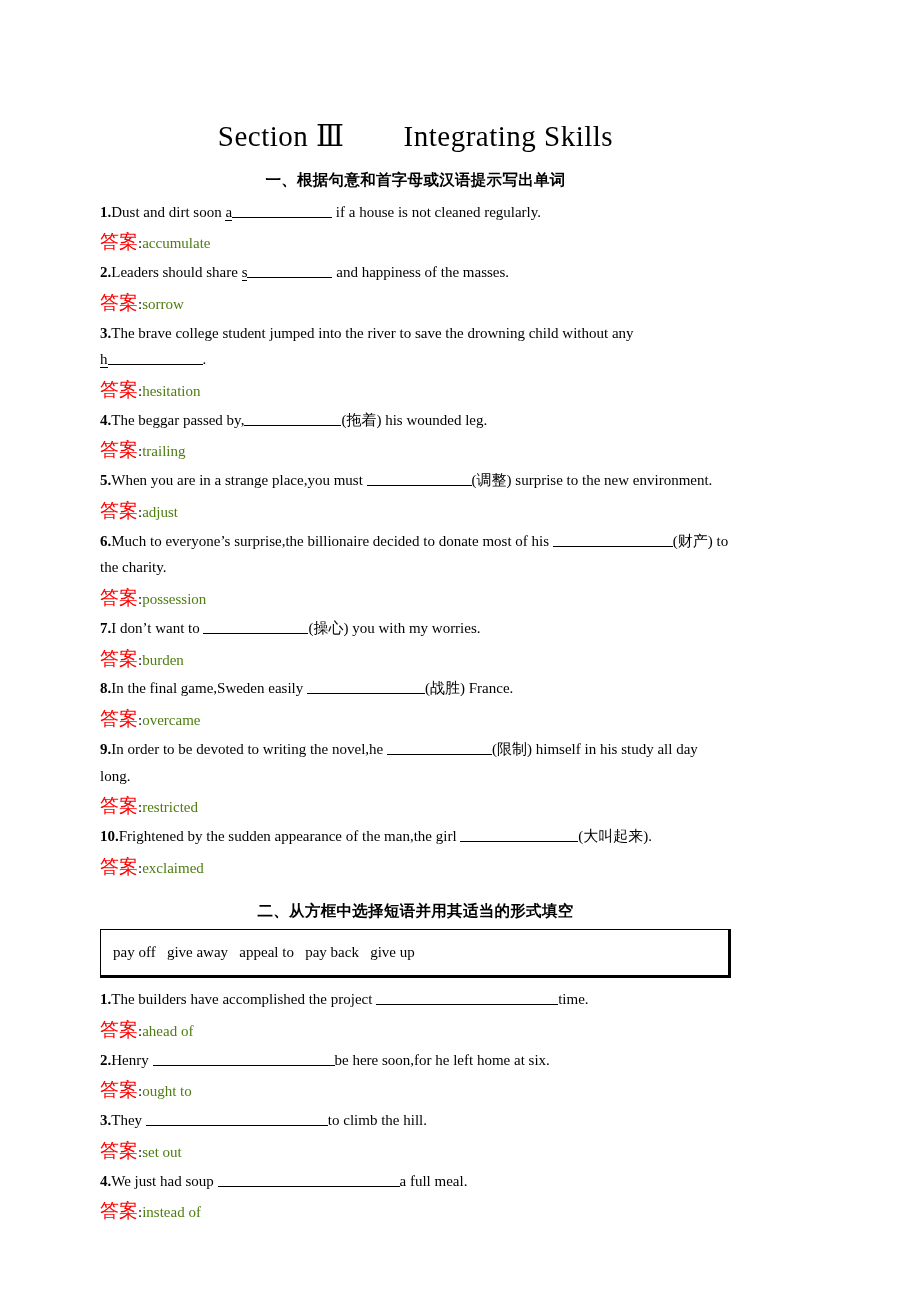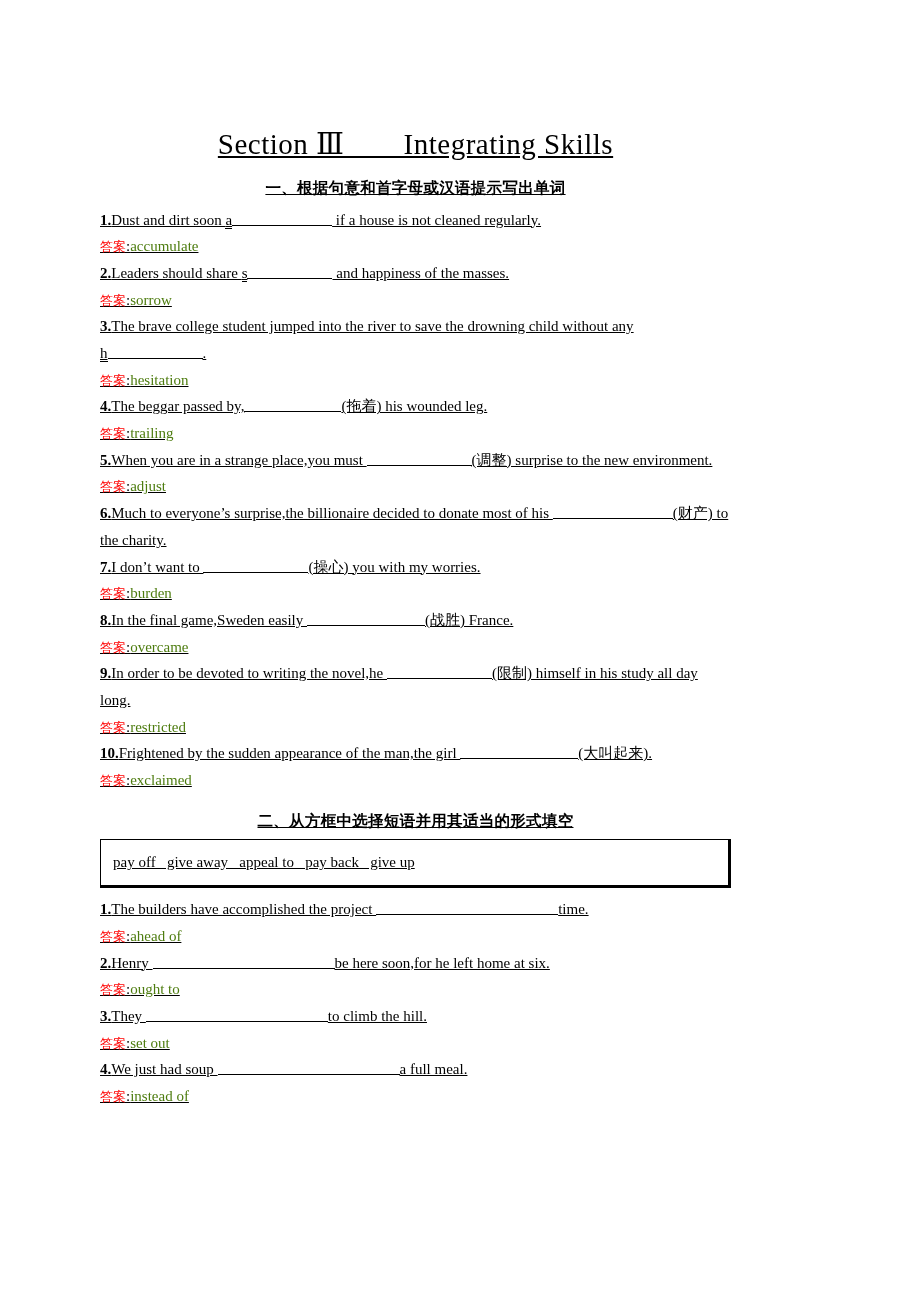--- a/index.html
+++ b/index.html
@@ -9,24 +9,23 @@
   }
   body {
     width: 920px;
     height: 1302px;
     font-family: "Liberation Serif", "DejaVu Serif", serif;
     color: #000000;
     position: relative;
     overflow: hidden;
   }
   .page {
-    padding: 16px 100px;
+    padding: 8px 100px;
     box-sizing: border-box;
     width: 831px;
-    text-decoration: underline;
   }
 
   
   .doc-title {
     text-align: center;
     font-family: "Liberation Serif", "DejaVu Serif", serif;
     font-size: 29px;
     font-weight: normal;
     letter-spacing: 0.5px;
     margin: 0;
@@ -58,21 +57,21 @@
   }
   .ans-line {
     font-size: 15px;
     line-height: 1.78;
     margin: 0;
   }
   .ans-label {
     color: #ff0000;
     font-family: "DejaVu Sans", "Liberation Sans", sans-serif;
     font-weight: normal;
-    font-size: 13px;
+    font-size: 19px;
   }
   .ans-text {
     color: #4d7c0f;
   }
 
   
   .blank {
     display: inline-block;
     border-bottom: 1px solid #000000;
     vertical-align: baseline;
@@ -145,20 +144,23 @@
       <span class="q-num">5.</span><span>When you are in a strange place,you must </span><span class="blank" style="width:105px"></span><span>(调整) surprise to the new environment.</span>
     </p>
     <p class="ans-line">
       <span class="ans-label">答案</span><span>:</span><span class="ans-text">adjust</span>
     </p>
 
     <p class="q-line">
       <span class="q-num">6.</span><span>Much to everyone’s surprise,the billionaire decided to donate most of his </span><span class="blank" style="width:120px"></span><span>(财产) to</span>
     </p>
     <p class="q-line">the charity.</p>
+    <p class="ans-line">
+      <span class="ans-label">答案</span><span>:</span><span class="ans-text">possession</span>
+    </p>
 
     <p class="q-line">
       <span class="q-num">7.</span><span>I don’t want to </span><span class="blank" style="width:105px"></span><span>(操心) you with my worries.</span>
     </p>
     <p class="ans-line">
       <span class="ans-label">答案</span><span>:</span><span class="ans-text">burden</span>
     </p>
 
     <p class="q-line">
       <span class="q-num">8.</span><span>In the final game,Sweden easily </span><span class="blank" style="width:118px"></span><span>(战胜) France.</span>

